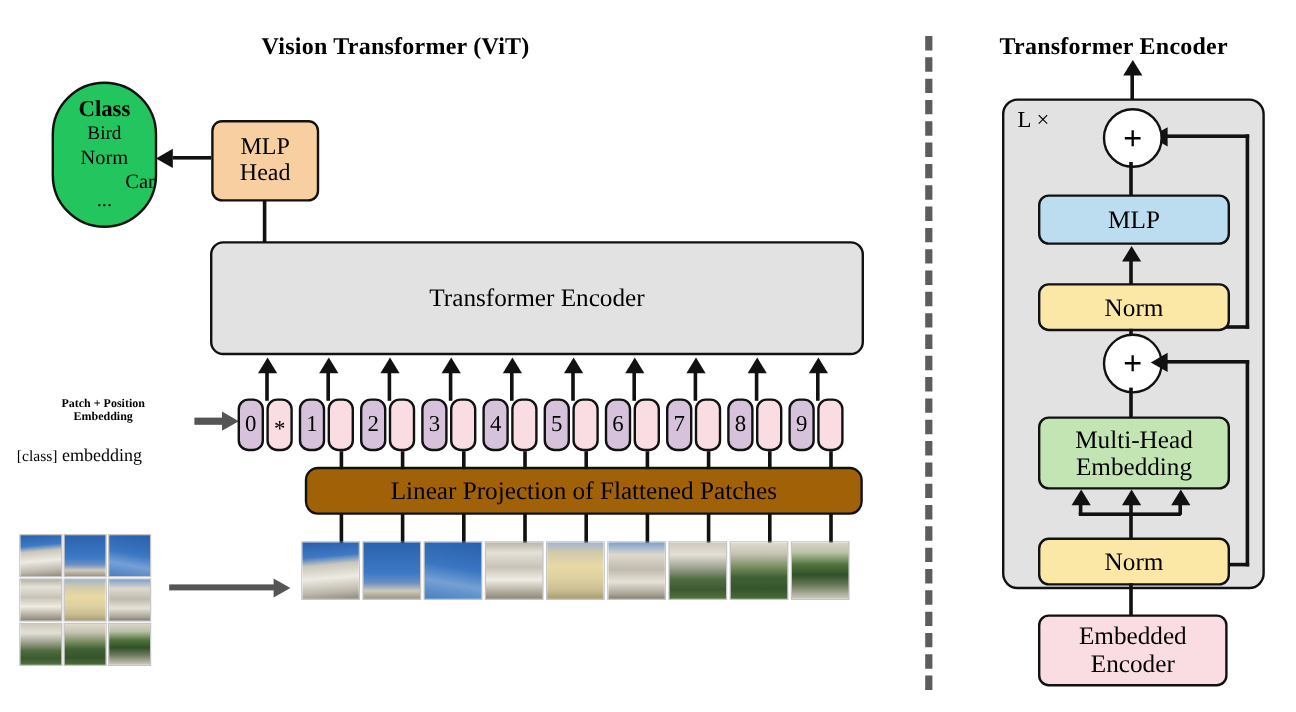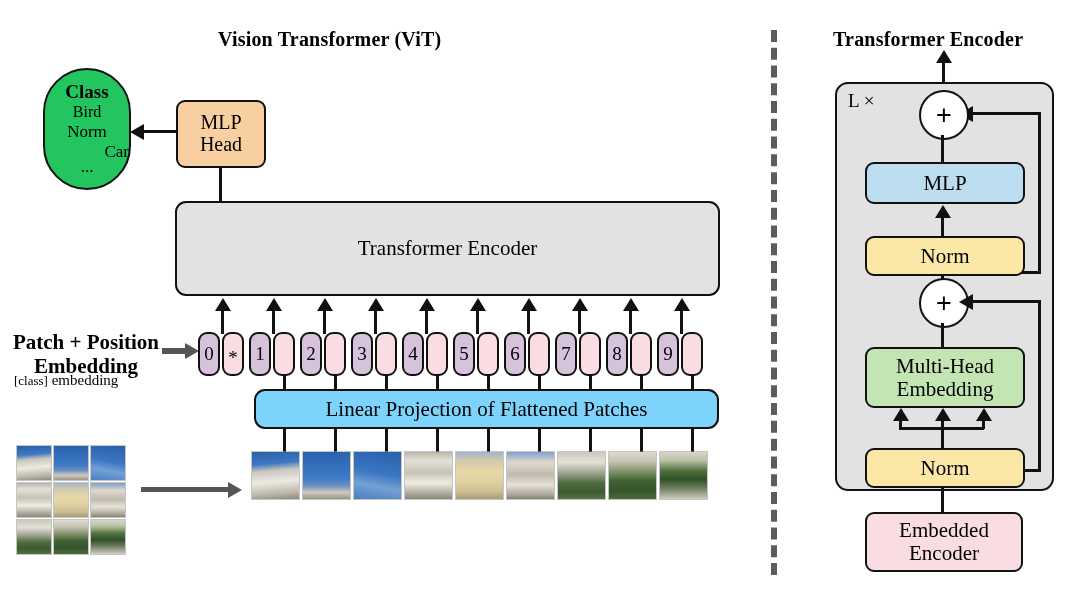--- a/index.html
+++ b/index.html
@@ -7,21 +7,21 @@
        font-family:"Liberation Serif","DejaVu Serif",serif;color:#000;}
   .abs{position:absolute;}
   .ttl{font-weight:bold;font-size:20px;letter-spacing:.2px;white-space:nowrap;}
   .boxtxt{display:flex;align-items:center;justify-content:center;
           text-align:center;line-height:1.08;box-sizing:border-box;}
   .bd{border:2.4px solid #111;}
   
   .class-pill{border-radius:46px;background:#22c55e;}
   .mlp-head{border-radius:9px;background:#f8cfa0;}
   .enc-box{border-radius:11px;background:#e2e2e2;}
-  .linproj{border-radius:11px;background:#7dd3fc;}
+  .linproj{border-radius:11px;background:#a16207;}
   .tok-num{border-radius:9px;background:#d6c2da;}
   .tok-pat{border-radius:9px;background:#f9dde2;}
   .gray-panel{border-radius:13px;background:#e2e2e2;}
   .mlp-blue{border-radius:9px;background:#bcdcf0;}
   .norm-yel{border-radius:9px;background:#fbe8a6;}
   .mha-grn{border-radius:9px;background:#c3e5b4;}
   .emb-pink{border-radius:9px;background:#f9dde2;}
   .plus{border-radius:50%;background:#fff;border:2.6px solid #111;
         display:flex;align-items:center;justify-content:center;
         font-size:27px;line-height:1;font-family:"Liberation Sans",sans-serif;}
@@ -30,21 +30,21 @@
   .lnv{width:3px;}
   .lnh{height:3px;}
   .arrow-up{width:0;height:0;border-left:8px solid transparent;
             border-right:8px solid transparent;border-bottom:13px solid #111;}
   .arrow-left{width:0;height:0;border-top:8px solid transparent;
               border-bottom:8px solid transparent;border-right:14px solid #111;}
   .g-arrow-right{width:0;height:0;border-top:8px solid transparent;
               border-bottom:8px solid transparent;border-left:14px solid #555;}
   .lng{background:#555;}
   .divider{width:0;border-left:6px dashed #5c5c5c;}
-  .cap-bold{font-weight:bold;font-size:21px;text-align:center;line-height:1.12;}
+  .cap-bold{font-weight:bold;font-size:10px;text-align:center;line-height:1.12;}
   .cap-sm{font-size:15px;line-height:1.2;}
   .mono{font-family:Liberation Serif, serif;font-size:13px;}
   .patch{background-size:cover;background-position:center;
          box-shadow:0 0 0 1px rgba(150,150,150,.55);}
 </style>
 </head>
 <body>
 
 <div class="abs ttl" style="left:218px;top:28px;">Vision Transformer (ViT)</div>
 

